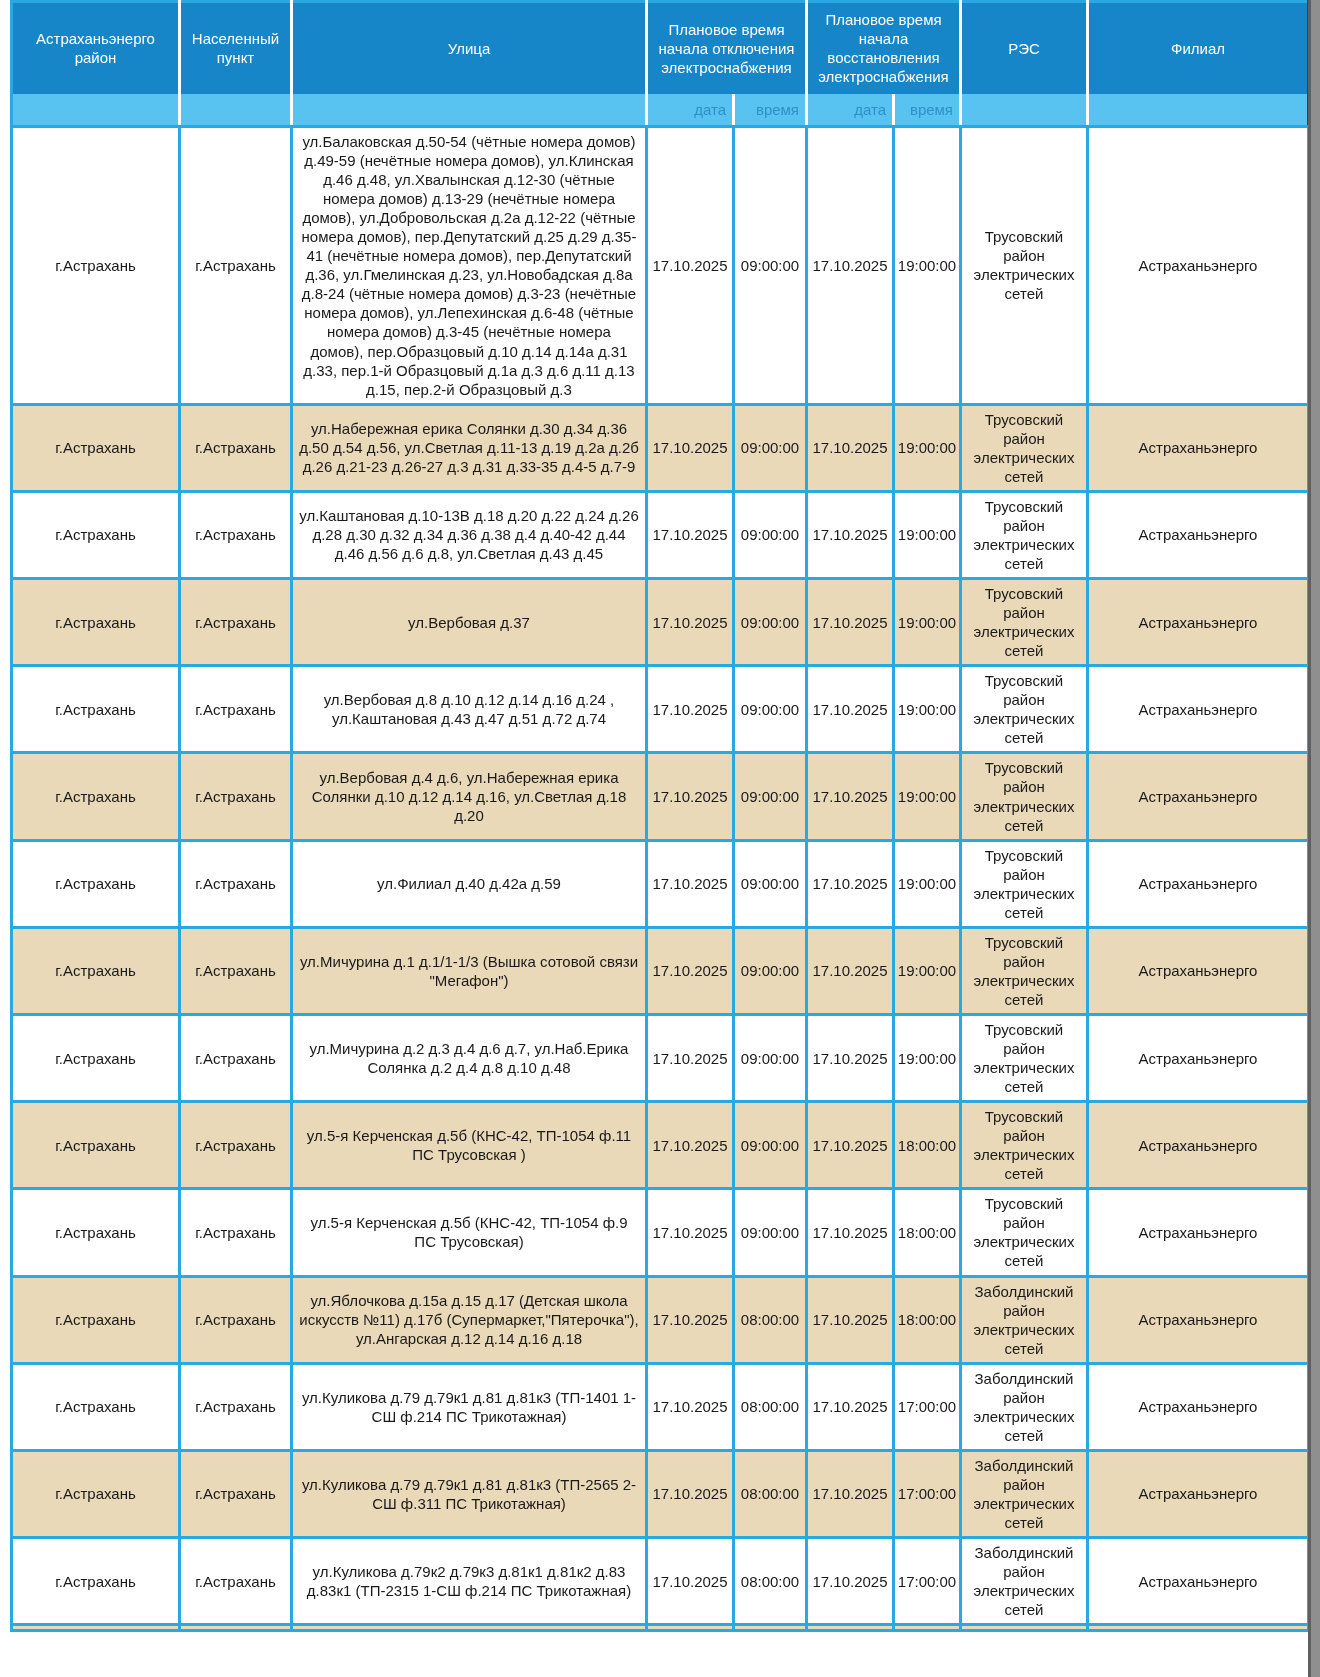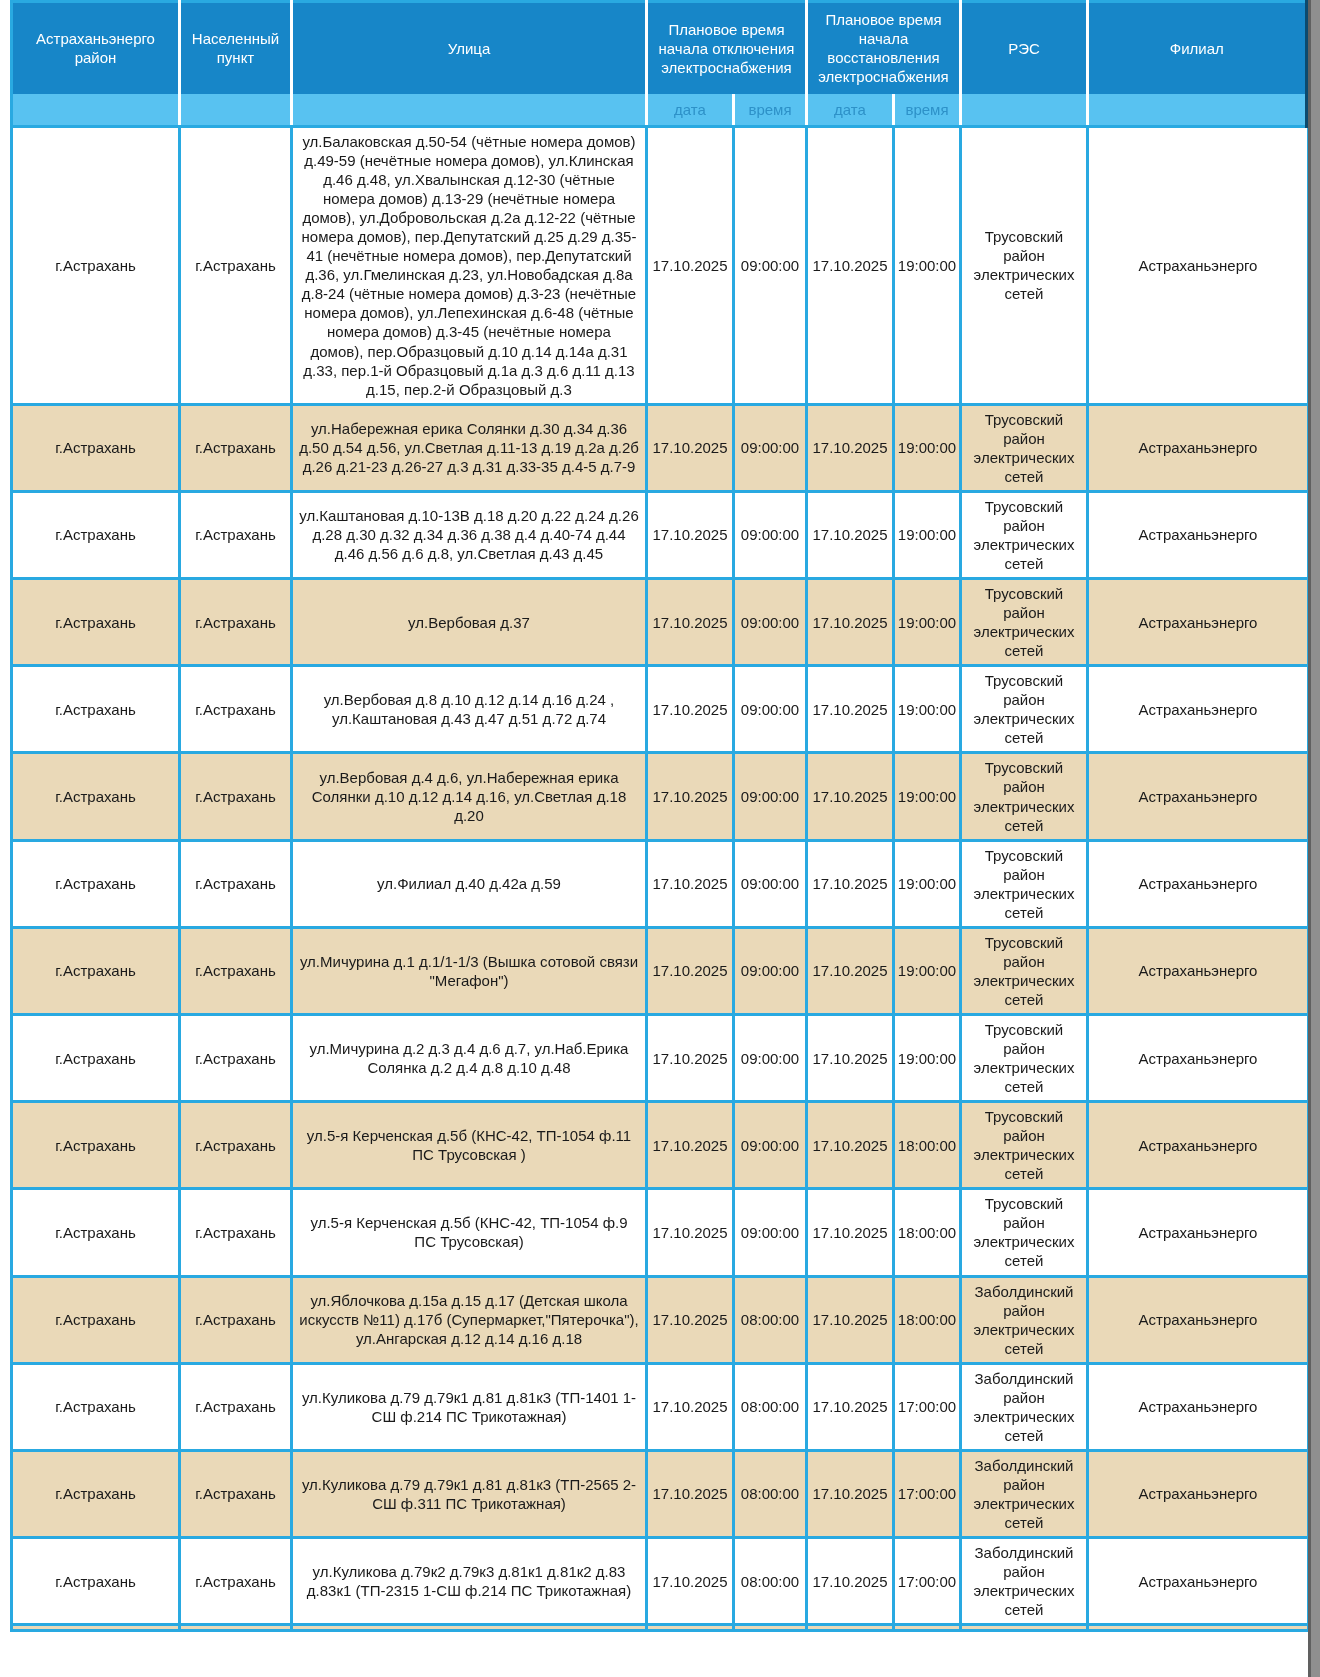--- a/index.html
+++ b/index.html
@@ -22,25 +22,26 @@
     font-size: 15px;
     line-height: 1.27;
     text-align: center;
     vertical-align: middle;
     padding: 4px 6px;
     word-wrap: break-word;
     font-weight: 400;
   }
   
   .tbl thead th { border-right: 3px solid #ffffff; }
-  .tbl thead tr th:last-child { border-right: 8px solid #0c4a6e; }
+  .tbl thead tr th:last-child { border-right: 3px solid #0c4a6e; }
   tr.h1 th { background: #1786c8; color: #ffffff; height: 92px; }
   tr.h2 th {
     background: #58c2f1; color: #2d91c8; height: 33px;
     border-bottom: 3px solid #29a9e1;
+    text-align: right;
   }
   
   .tbl tbody td {
     border: 3px solid #29a9e1;
     background: #ffffff;
     height: 84px;
   }
   .tbl tbody tr.zebra td { background: #ead9b8; }
   .tbl tbody td.dt { padding: 2px 1px; white-space: nowrap; }
   .tbl tbody tr.partial td { height: 6px; padding: 0; }
@@ -109,21 +110,21 @@
     <td class="dt">17.10.2025</td>
     <td class="dt">09:00:00</td>
     <td class="dt">17.10.2025</td>
     <td class="dt">19:00:00</td>
     <td>Трусовский район электрических сетей</td>
     <td>Астраханьэнерго</td>
   </tr>
         <tr>
     <td>г.Астрахань</td>
     <td>г.Астрахань</td>
-    <td>ул.Каштановая д.10-13В д.18 д.20 д.22 д.24 д.26 д.28 д.30 д.32 д.34 д.36 д.38 д.4 д.40-74 д.44 д.46 д.56 д.6 д.8, ул.Светлая д.43 д.45</td>
+    <td>ул.Каштановая д.10-13В д.18 д.20 д.22 д.24 д.26 д.28 д.30 д.32 д.34 д.36 д.38 д.4 д.40-42 д.44 д.46 д.56 д.6 д.8, ул.Светлая д.43 д.45</td>
     <td class="dt">17.10.2025</td>
     <td class="dt">09:00:00</td>
     <td class="dt">17.10.2025</td>
     <td class="dt">19:00:00</td>
     <td>Трусовский район электрических сетей</td>
     <td>Астраханьэнерго</td>
   </tr>
         <tr class="zebra">
     <td>г.Астрахань</td>
     <td>г.Астрахань</td>

